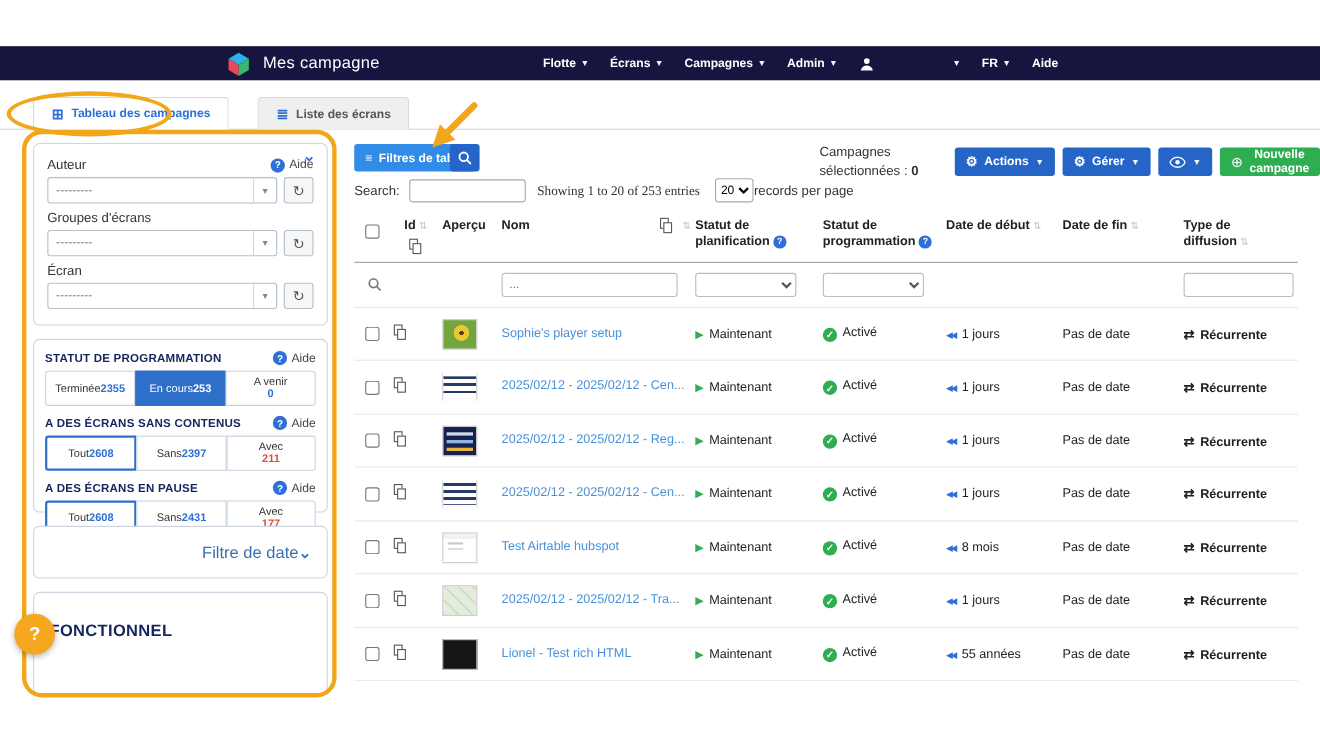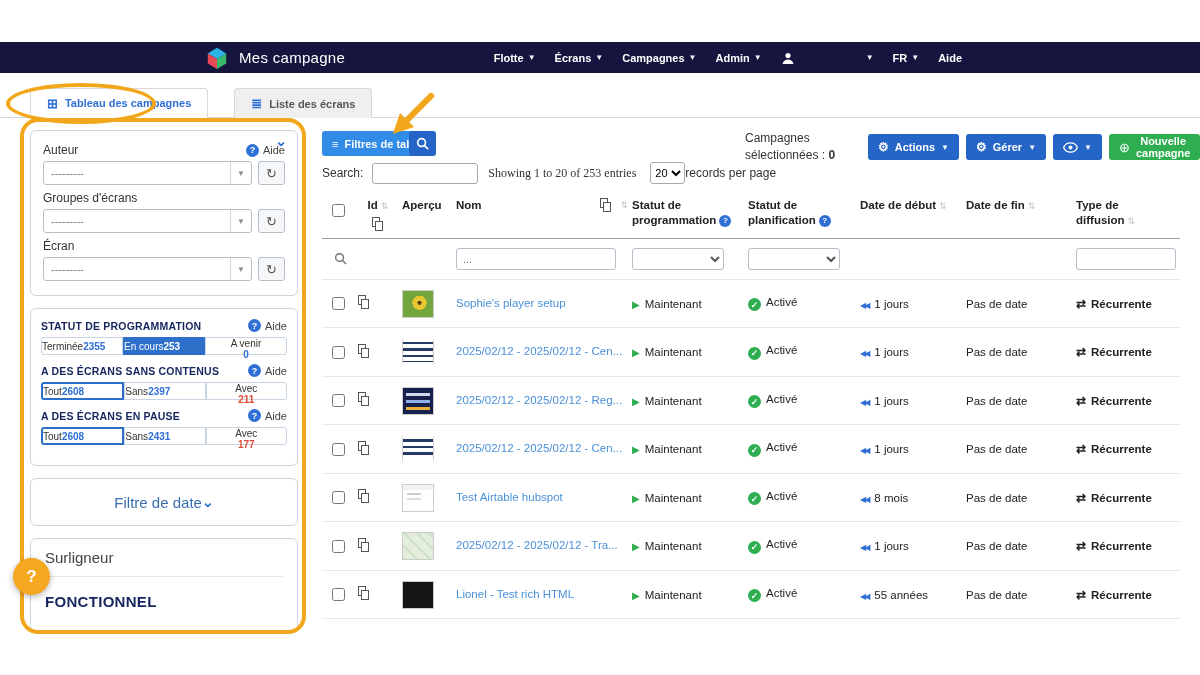--- a/index.html
+++ b/index.html
@@ -24,42 +24,42 @@
   .tab.active { background:#fff; color:#2f6fd6; margin-bottom:-1px; border-bottom:1px solid #fff; }
   .tab.inactive { background:#efefef; color:#555; margin-left:26px; }
   .tab-ic { font-size:13px; color:#2f6fd6; }
   .tab.inactive .tab-ic { color:#2f6fd6; }
 
   
   .card { position:absolute; left:30px; width:268px; background:#fff; border:1px solid #cdd6e0;
           border-radius:6px; }
   .card1 { top:130px; height:166px; padding:6px 12px; }
   .card2 { top:308px; height:158px; padding:6px 10px; }
-  .card3 { top:478px; height:48px; display:flex; align-items:center; justify-content:center; padding:4px 14px; }
+  .card3 { top:478px; height:48px; display:flex; align-items:center; justify-content:flex-end; padding:4px 14px; }
   .card4 { top:538px; height:94px; padding:10px 14px; }
 
   .chev { position:absolute; top:2px; right:10px; color:#2f6fd6; font-size:14px; font-weight:700; cursor:pointer; }
   .field-top { display:flex; align-items:center; justify-content:space-between; font-size:12px; color:#333; margin:6px 0 4px; }
   .help { display:flex; align-items:center; gap:4px; font-size:11px; color:#444; cursor:pointer; }
   .qmark { width:13px; height:13px; border-radius:50%; background:#2f6fd6; color:#fff; font-size:9px; font-weight:700;
            display:flex; align-items:center; justify-content:center; }
   .sel-row { display:flex; gap:6px; }
   .sel { flex:1; height:24px; border:1px solid #b6bec8; border-radius:3px; display:flex; align-items:center;
          justify-content:space-between; padding:0 0 0 7px; font-size:11px; color:#777; background:#fff; cursor:pointer; }
   .sel-caret { color:#888; font-size:8px; border-left:1px solid #d6d6d6; padding:0 6px; height:100%;
                display:flex; align-items:center; }
   .refresh { width:27px; height:24px; border:1px solid #b6bec8; border-radius:3px; background:#f6f7f9; color:#555;
              font-size:13px; display:flex; align-items:center; justify-content:center; cursor:pointer; }
 
   .sgroup { margin:3px 0 9px; }
   .sg-head { display:flex; justify-content:space-between; align-items:center; margin:4px 0 5px; }
   .sg-title { font-size:10.5px; font-weight:700; color:#15265e; letter-spacing:.2px; }
   .sg-btns { display:flex; }
-  .sbtn { flex:1; height:18px; font-size:10px; border:1px solid #c9d4e2; background:#fff; color:#333;
-          display:flex; align-items:center; cursor:pointer; }
+  .sbtn { flex:1; height:32px; font-size:10px; border:1px solid #c9d4e2; background:#fff; color:#333;
+          display:flex; align-items:center; justify-content:center; cursor:pointer; }
   .sbtn:first-child { border-radius:3px 0 0 3px; }
   .sbtn:last-child { border-radius:0 3px 3px 0;flex-direction:column; }
   .sbtn .cnt { color:#2f6fd6; font-weight:700; }
   .sbtn.active { background:#2e6fc9; border-color:#2e6fc9; color:#fff; }
   .sbtn.active .cnt { color:#fff; }
   .sbtn.outlined { border:2px solid #2e6fc9; }
   .sbtn .cnt.red { color:#e14b3b; }
 
   .date-filter-title { color:#3a6fae; font-size:15px; }
   .card3 .chev3 { color:#2f6fd6; font-size:14px; font-weight:700; cursor:pointer; }
@@ -318,21 +318,20 @@
       </div>
     </div>
   </div>
 
   <div class="card card3">
     <span class="date-filter-title">Filtre de date</span>
     <span class="chev3">⌄</span>
   </div>
 
   <div class="card card4">
-    <div class="surligneur-title">Surligneur</div>
     <div class="fonctionnel">FONCTIONNEL</div>
   </div>
 
   <div class="beacon">?</div>
 
   <div class="ann-ellipse"></div>
   <div class="ann-rect"></div>
   <svg class="ann-arrow" width="70" height="58" viewBox="0 0 70 58">
     <g transform="rotate(135 35 29)">
       <line x1="8" y1="29" x2="46" y2="29" stroke="#f2a71b" stroke-width="6" stroke-linecap="round"></line>
@@ -404,22 +403,22 @@
       <div class="th" style="display:flex;justify-content:space-between;align-items:flex-start;">
         <span>Nom</span>
         <span style="display:flex;align-items:center;gap:4px;">
           <span class="copybtn">
               <span class="sq1"></span>
               <span class="sq2"></span>
             </span>
           <span class="sort">⇅</span>
         </span>
       </div>
+      <div class="th"><span>Statut de planification</span><span class="hq">?</span></div>
       <div class="th"><span>Statut de programmation</span><span class="hq">?</span></div>
-      <div class="th"><span>Statut de planification</span><span class="hq">?</span></div>
       <div class="th"><span>Date de début</span><span class="sort">⇅</span></div>
       <div class="th"><span>Date de fin</span><span class="sort">⇅</span></div>
       <div class="th"><span>Type de diffusion</span><span class="sort">⇅</span></div>
     </div>
 
     <div class="tfilter grid-cols">
       <div class="fi-search">
         <svg width="13" height="13" viewBox="0 0 14 14">
           <circle cx="6" cy="6" r="4.2" fill="none" stroke="#777" stroke-width="1.6"></circle>
           <line x1="9.2" y1="9.2" x2="13" y2="13" stroke="#777" stroke-width="1.6"></line>

